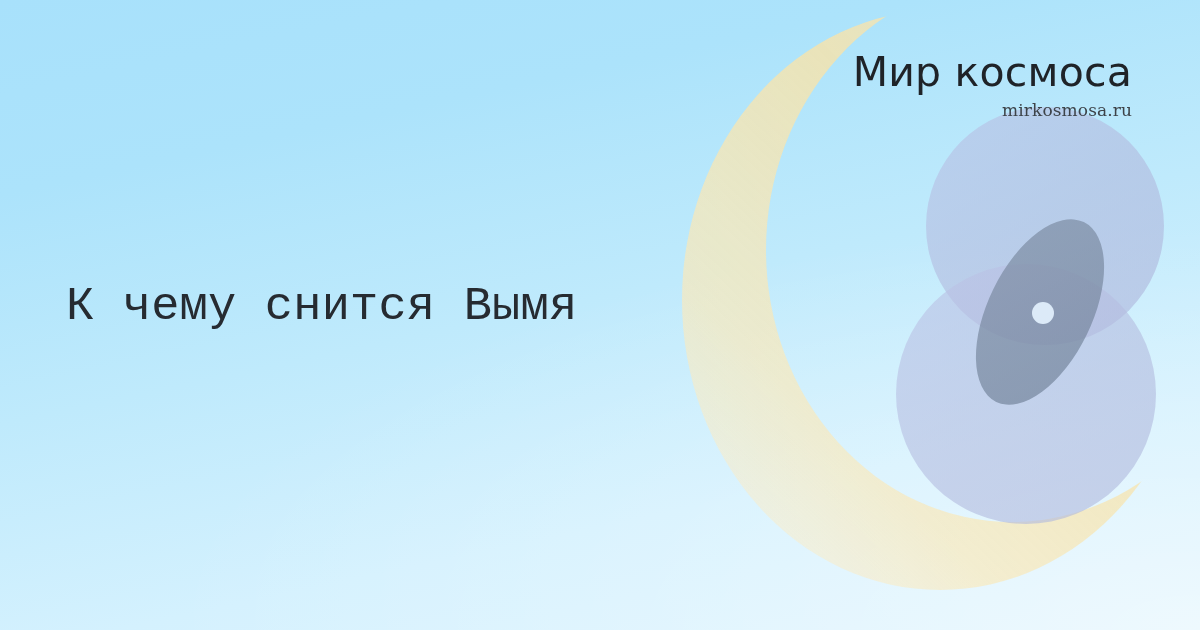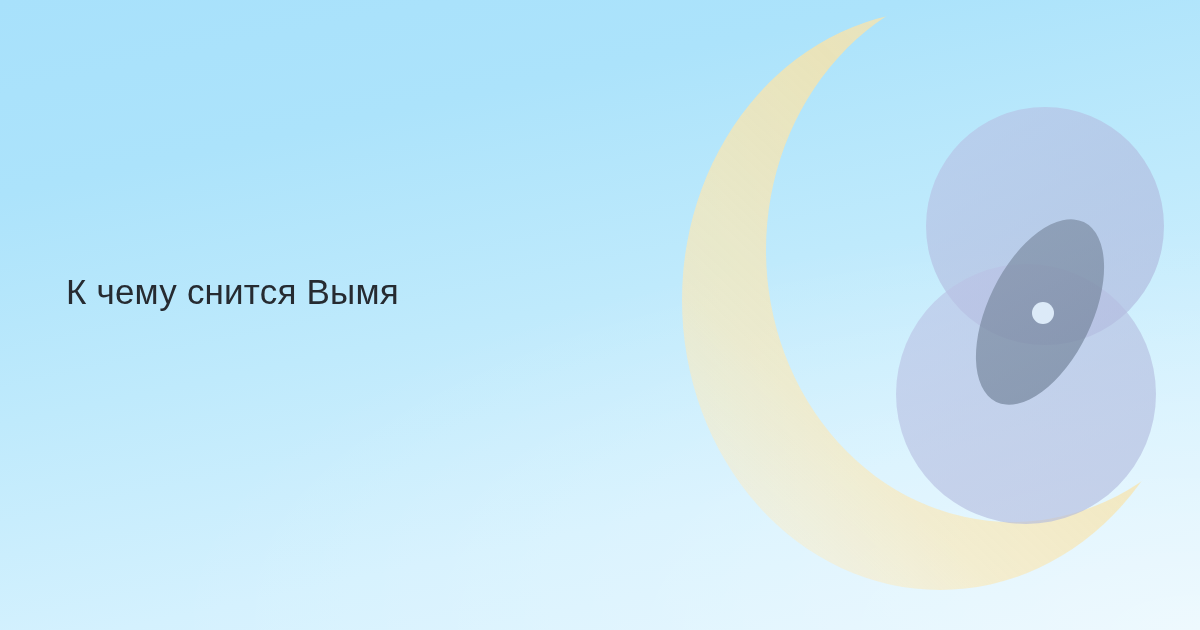--- a/index.html
+++ b/index.html
@@ -83,22 +83,22 @@
     display: block;
     margin-top: 9px;
   }
 
   
   .headline {
     position: absolute;
     left: 66px;
     top: 248px;
     width: 600px;
-    font-family: Liberation Sans, sans-serif;
-    font-size: 35px;
+    font-family: Liberation Mono, monospace;
+    font-size: 47px;
     font-weight: 400;
     color: #262b31;
     line-height: 1.18;
     letter-spacing: 0.2px;
   }
 </style>
 </head>
 <body>
 
 <div class="og-card">
@@ -151,16 +151,20 @@
       <g>
         <ellipse cx="400" cy="312" rx="52" ry="100" transform="rotate(26 400 312)" fill="url(#coreGrad)" opacity="0.66"></ellipse>
       </g>
 
       <g>
         <circle cx="403" cy="313" r="11" fill="#dceaf8"></circle>
       </g>
     </svg>
   </div>
 
+  <div class="logo">
+    <span class="logo-title">Мир космоса</span>
+    <span class="logo-domain">mirkosmosa.ru</span>
+  </div>
 
   <h1 class="headline">К чему снится Вымя</h1>
 
 </div>
 
 </body></html>

